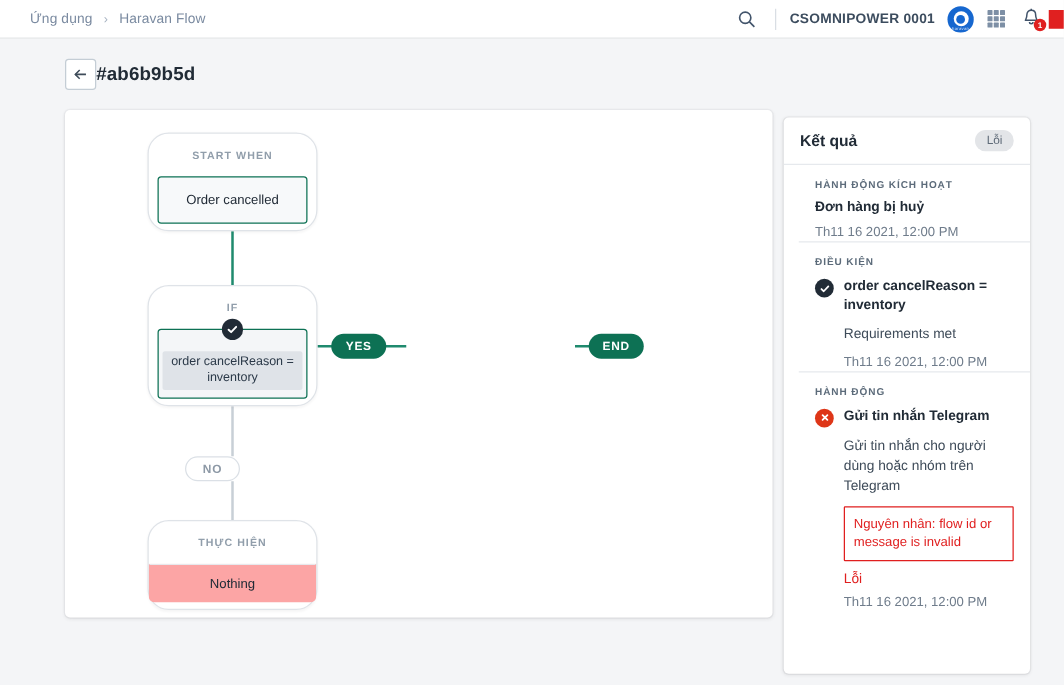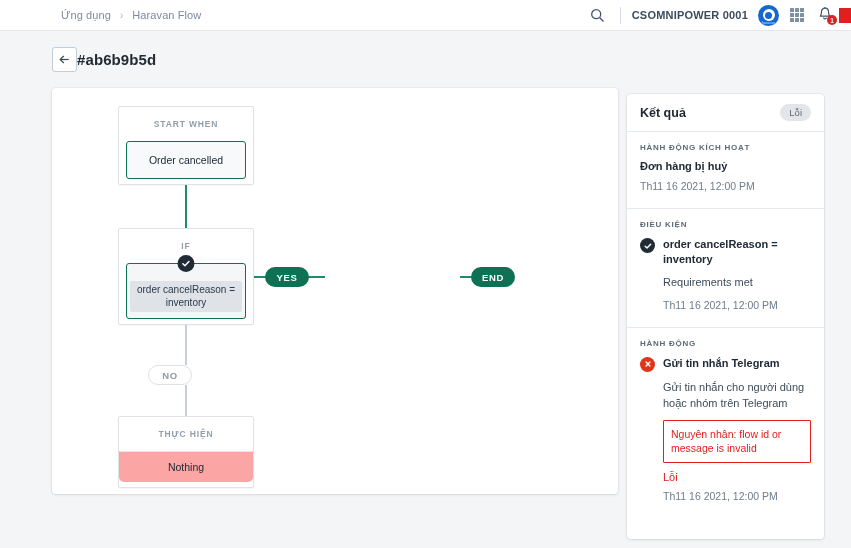--- a/index.html
+++ b/index.html
@@ -7,21 +7,21 @@
     width: 851px; height: 548px;
     background: #f4f5f7;
     font-family: "Liberation Sans", sans-serif;
     overflow: hidden;
   }
 
   
   .topbar {
     position: absolute; left: 0; top: 0; width: 851px; height: 31px;
     background: #ffffff; border-bottom: 1px solid #e4e6e8;
-    display: flex; align-items: center; padding-left: 37px;
+    display: flex; align-items: center;
   }
   .breadcrumb { display: flex; align-items: center; margin-left: 24px; gap: 9px; }
   .bc-item { font-size: 11px; color: #7a8aa0; letter-spacing: .1px; }
   .bc-item.link { cursor: pointer; }
   .bc-sep { font-size: 10px; color: #a7b3c2; }
 
   .topbar-right {
     margin-left: auto; display: flex; align-items: center; height: 31px;
   }
   .tb-icon { display: flex; align-items: center; justify-content: center; }
@@ -83,21 +83,21 @@
 
   
   .canvas {
     position: absolute; left: 52px; top: 88px; width: 566px; height: 406px;
     background: #ffffff; border-radius: 4px;
     box-shadow: 0 0 0 1px rgba(63,63,68,.04), 0 1px 3px rgba(63,63,68,.12);
   }
 
   .node {
     position: absolute;
-    background: #ffffff; border: 1px solid #dfe3e8; border-radius: 2px;
+    background: #ffffff; border: 1px solid #dfe3e8; border-radius: 17px;
     box-shadow: 0 1px 2px rgba(0,0,0,.04);
   }
   .node-head {
     height: 34px; display: flex; align-items: center; justify-content: center;
     font-size: 8.5px; font-weight: bold; letter-spacing: .85px; color: #919eab;
     text-transform: uppercase;
   }
   .node-body {
     position: relative;
     margin: 0 7px 7px 7px;
@@ -177,21 +177,21 @@
   .panel-head {
     height: 38px; padding: 0 13px; display: flex; align-items: center;
     border-bottom: 1px solid #e6e9ed;
   }
   .panel-title { font-size: 12.5px; font-weight: bold; color: #212b36; }
   .panel-badge {
     margin-left: auto; background: #e3e5e8; color: #5f6b78;
     font-size: 9.5px; border-radius: 999px; padding: 3px 9px;
   }
   .section {
-    padding: 11px 13px 16px 13px; border-bottom: 1px solid #e6e9ed;
+    padding: 11px 13px 1px 13px; border-bottom: 1px solid #e6e9ed; margin-left: 12px;
   }
   .section:last-child { border-bottom: none; }
   .sec-label {
     font-size: 8px; font-weight: bold; letter-spacing: .75px;
     color: #5c6b7a; text-transform: uppercase; margin-bottom: 8px;
   }
   .sec-strong { font-size: 11px; font-weight: bold; color: #212b36; margin-bottom: 8px; }
   .sec-line { font-size: 11px; color: #3e4b59; margin-bottom: 8px; line-height: 1.45; }
   .sec-meta { font-size: 10.5px; color: #6f7c8b; }
   .link-blue {

